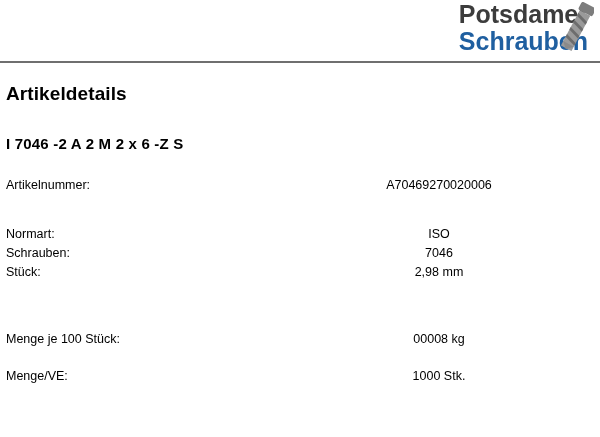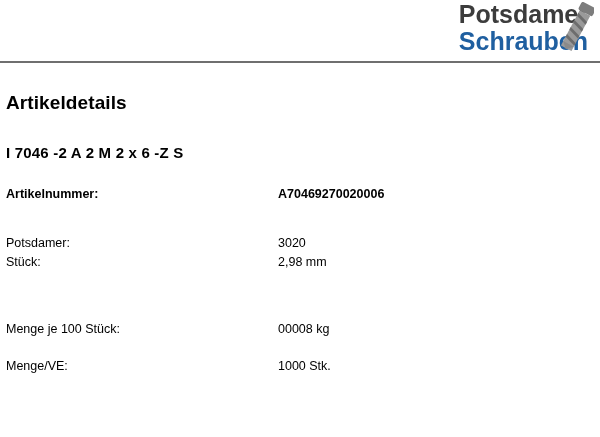--- a/index.html
+++ b/index.html
@@ -60,21 +60,21 @@
     background: #6f6f6f;
   }
 
   
   .content {
     padding: 0 0 0 6px;
   }
   .page-title {
     font-size: 19px;
     font-weight: bold;
-    margin: 30px 0 0 0;
+    margin: 21px 0 0 0;
     letter-spacing: 0.1px;
   }
   .item-name {
     font-size: 15px;
     font-weight: bold;
     margin: 30px 0 0 0;
     letter-spacing: 0.2px;
   }
 
   table.details {
@@ -87,23 +87,24 @@
     padding: 0;
     vertical-align: top;
     height: 19px;
   }
   td.label {
     width: 272px;
     white-space: nowrap;
   }
   td.value {
     white-space: nowrap;
+    text-align: center;
   }
   tr.bold td {
-    font-weight: bold;
+    font-weight: normal;
     font-size: 12.5px;
   }
   tr.spacer td {
     height: 18px;
     font-size: 0;
     line-height: 0;
   }
   tr.spacer-lg td {
     height: 30px;
     font-size: 0;
@@ -141,22 +142,26 @@
       <tr class="bold">
         <td class="label">Artikelnummer:</td>
         <td class="value">A70469270020006</td>
       </tr>
       <tr class="spacer-lg">
           <td></td>
           <td></td>
         </tr>
 
       <tr>
-        <td class="label">Potsdamer:</td>
-        <td class="value">3020</td>
+        <td class="label">Normart:</td>
+        <td class="value">ISO</td>
+      </tr>
+      <tr>
+        <td class="label">Schrauben:</td>
+        <td class="value">7046</td>
       </tr>
       <tr>
         <td class="label">Stück:</td>
         <td class="value">2,98 mm</td>
       </tr>
       <tr class="spacer-lg">
           <td></td>
           <td></td>
         </tr>
       <tr class="spacer">

